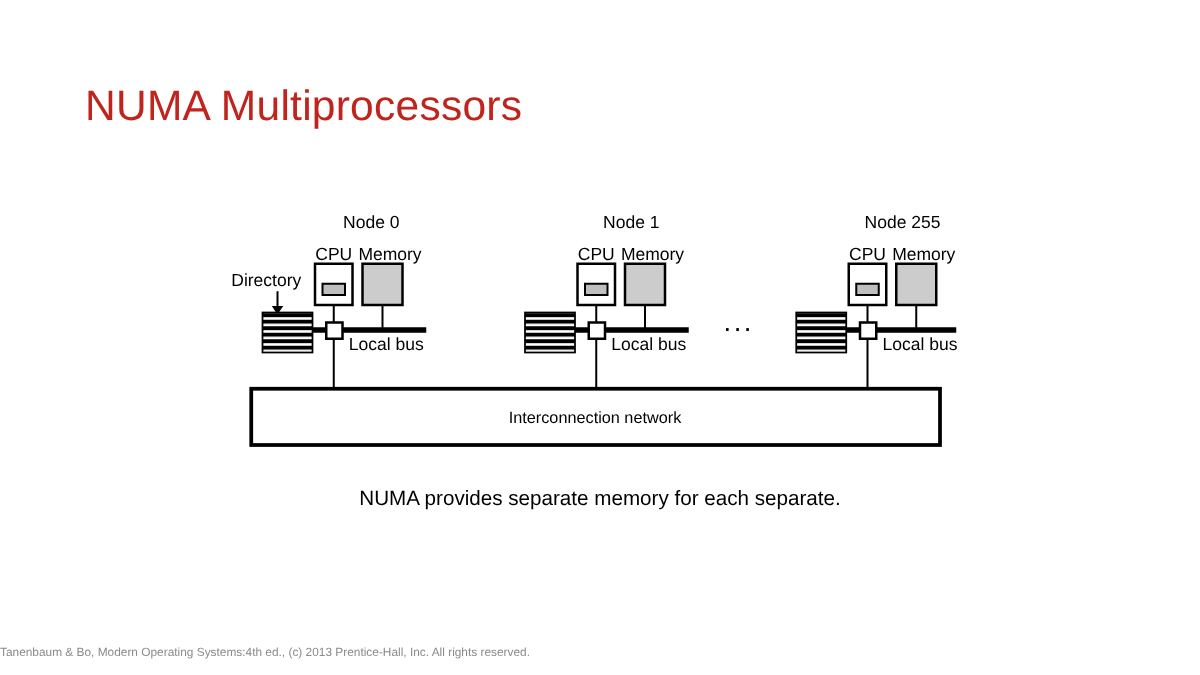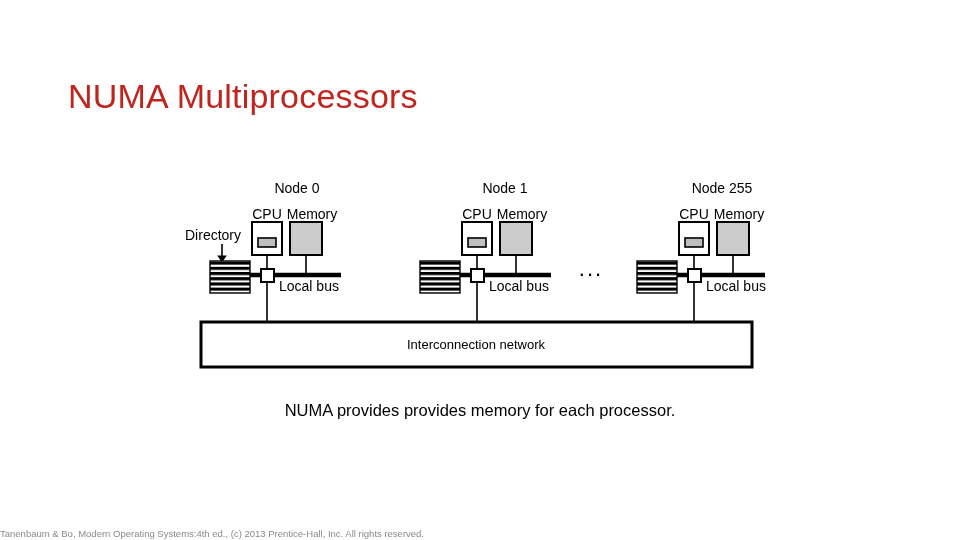--- a/index.html
+++ b/index.html
@@ -9,21 +9,21 @@
   }
   body {
     width: 960px;
     height: 540px;
     position: relative;
     font-family: "Liberation Sans", sans-serif;
     overflow: hidden;
   }
   #slide {
     position: absolute;
-    left: 0; top: 12px;
+    left: 0; top: 1px;
     width: 960px;
     height: 396px;
     background: #ffffff;
     border-radius: 27px;
   }
   #slide-title {
     position: absolute;
     left: 68px;
     top: 62px;
     width: 820px;
@@ -167,17 +167,17 @@
       <text class="diagram-svg-text" x="706" y="279" font-size="14" fill="#000000" text-anchor="start">Local bus</text>
     </g>
 
     <g>
       <rect x="201" y="310" width="551" height="45" fill="#ffffff" stroke="#000000" stroke-width="3"></rect>
       <text class="diagram-svg-text" x="476" y="337" font-size="13" fill="#000000" text-anchor="middle">Interconnection network</text>
     </g>
 
   </svg>
 
-  <div id="caption">NUMA provides provides memory for each processor.</div>
+  <div id="caption">NUMA provides separate memory for each separate.</div>
 
   <div id="footer">Tanenbaum &amp; Bo, Modern  Operating Systems:4th ed., (c) 2013 Prentice-Hall, Inc. All rights reserved.</div>
 
 </div>
 
 </body></html>

